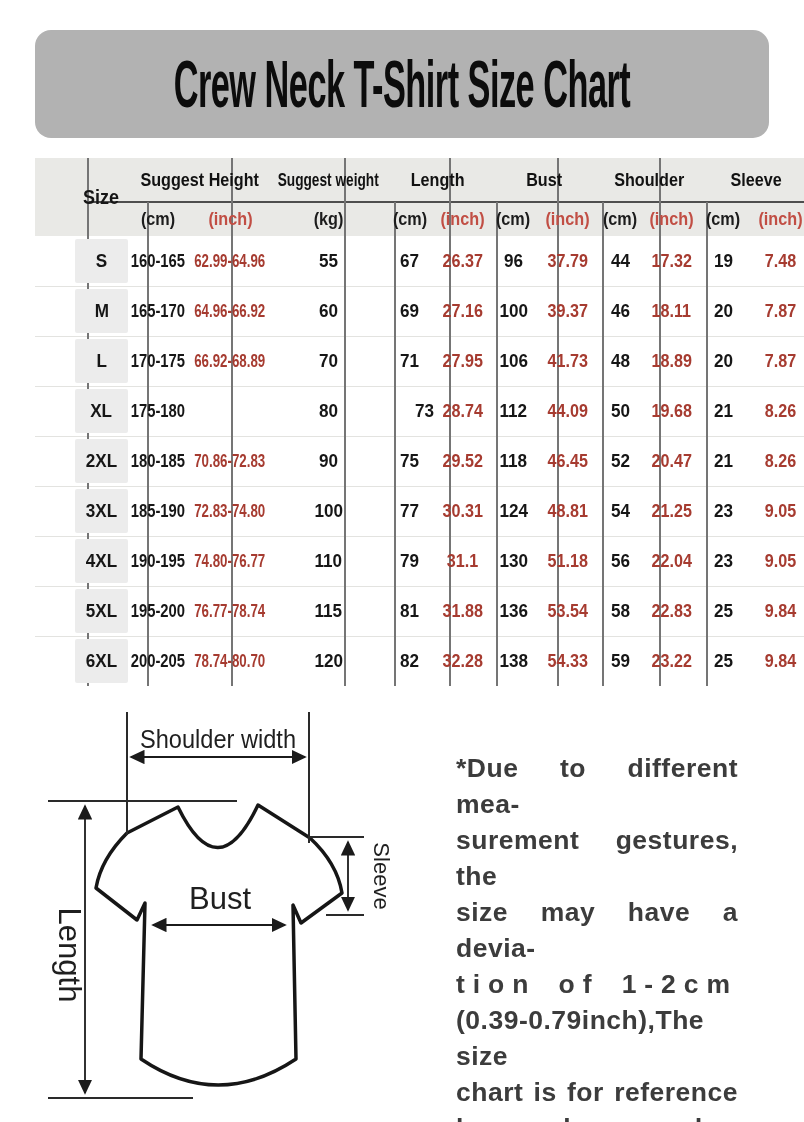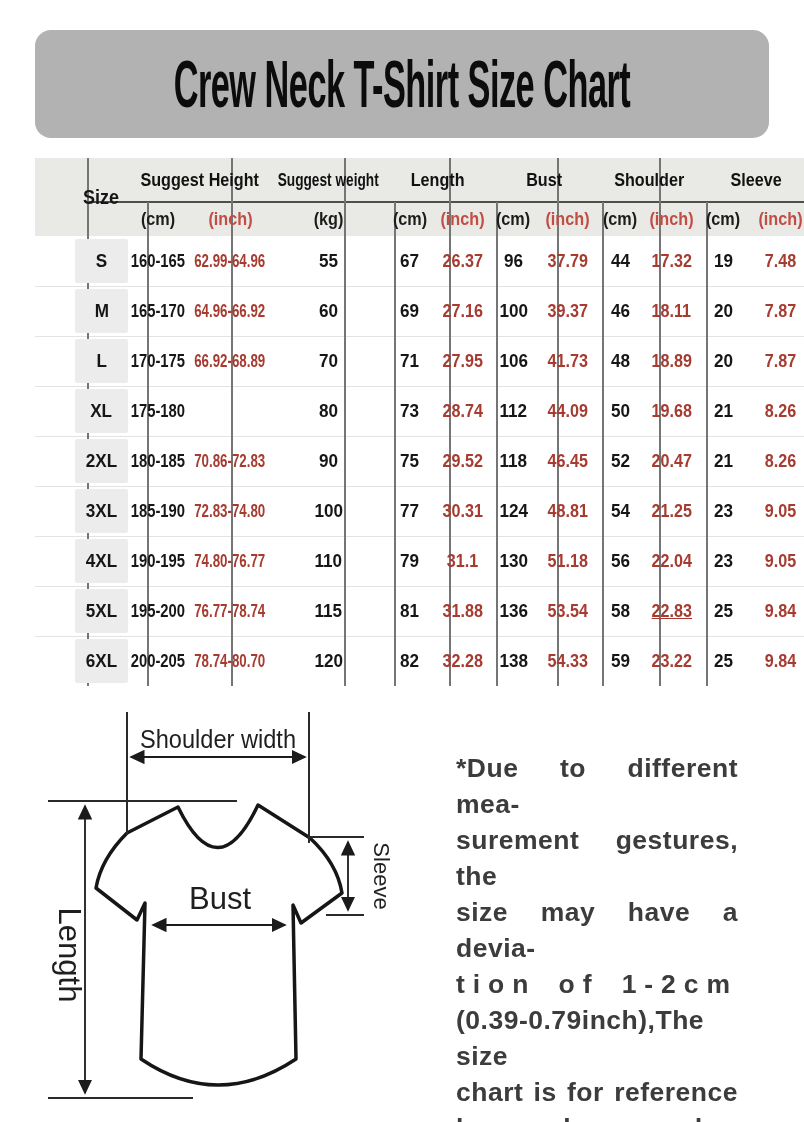--- a/index.html
+++ b/index.html
@@ -256,21 +256,21 @@
       </div>
       <div class="tcell cell size" style="grid-area: 6 / 1;">
         <span class="cell-text sx90">XL</span>
       </div>
       <div class="tcell cell" style="grid-area: 6 / 2;">
         <span class="cell-text sx78">175-180</span>
       </div>
       <div class="tcell cell" style="grid-area: 6 / 4;">
         <span class="cell-text sx90">80</span>
       </div>
-      <div class="tcell cell" style="grid-area: 6 / 5;">
+      <div class="tcell cell" style="grid-area: 6 / 5; justify-content: flex-end;">
         <span class="cell-text sx90">73</span>
       </div>
       <div class="tcell cell red" style="grid-area: 6 / 6;">
         <span class="cell-text sx85">28.74</span>
       </div>
       <div class="tcell cell" style="grid-area: 6 / 7;">
         <span class="cell-text sx90">112</span>
       </div>
       <div class="tcell cell red" style="grid-area: 6 / 8;">
         <span class="cell-text sx85">44.09</span>
@@ -415,21 +415,21 @@
       </div>
       <div class="tcell cell" style="grid-area: 10 / 7;">
         <span class="cell-text sx90">136</span>
       </div>
       <div class="tcell cell red" style="grid-area: 10 / 8;">
         <span class="cell-text sx85">53.54</span>
       </div>
       <div class="tcell cell" style="grid-area: 10 / 9;">
         <span class="cell-text sx90">58</span>
       </div>
-      <div class="tcell cell red" style="grid-area: 10 / 10; text-decoration: underline;">
+      <div class="tcell cell red" style="grid-area: 10 / 10;">
         <span class="cell-text sx85">22.83</span>
       </div>
       <div class="tcell cell" style="grid-area: 10 / 11;">
         <span class="cell-text sx90">25</span>
       </div>
       <div class="tcell cell red" style="grid-area: 10 / 12;">
         <span class="cell-text sx85">9.84</span>
       </div>
       <div class="tcell cell size" style="grid-area: 11 / 1;">
         <span class="cell-text sx90">6XL</span>

